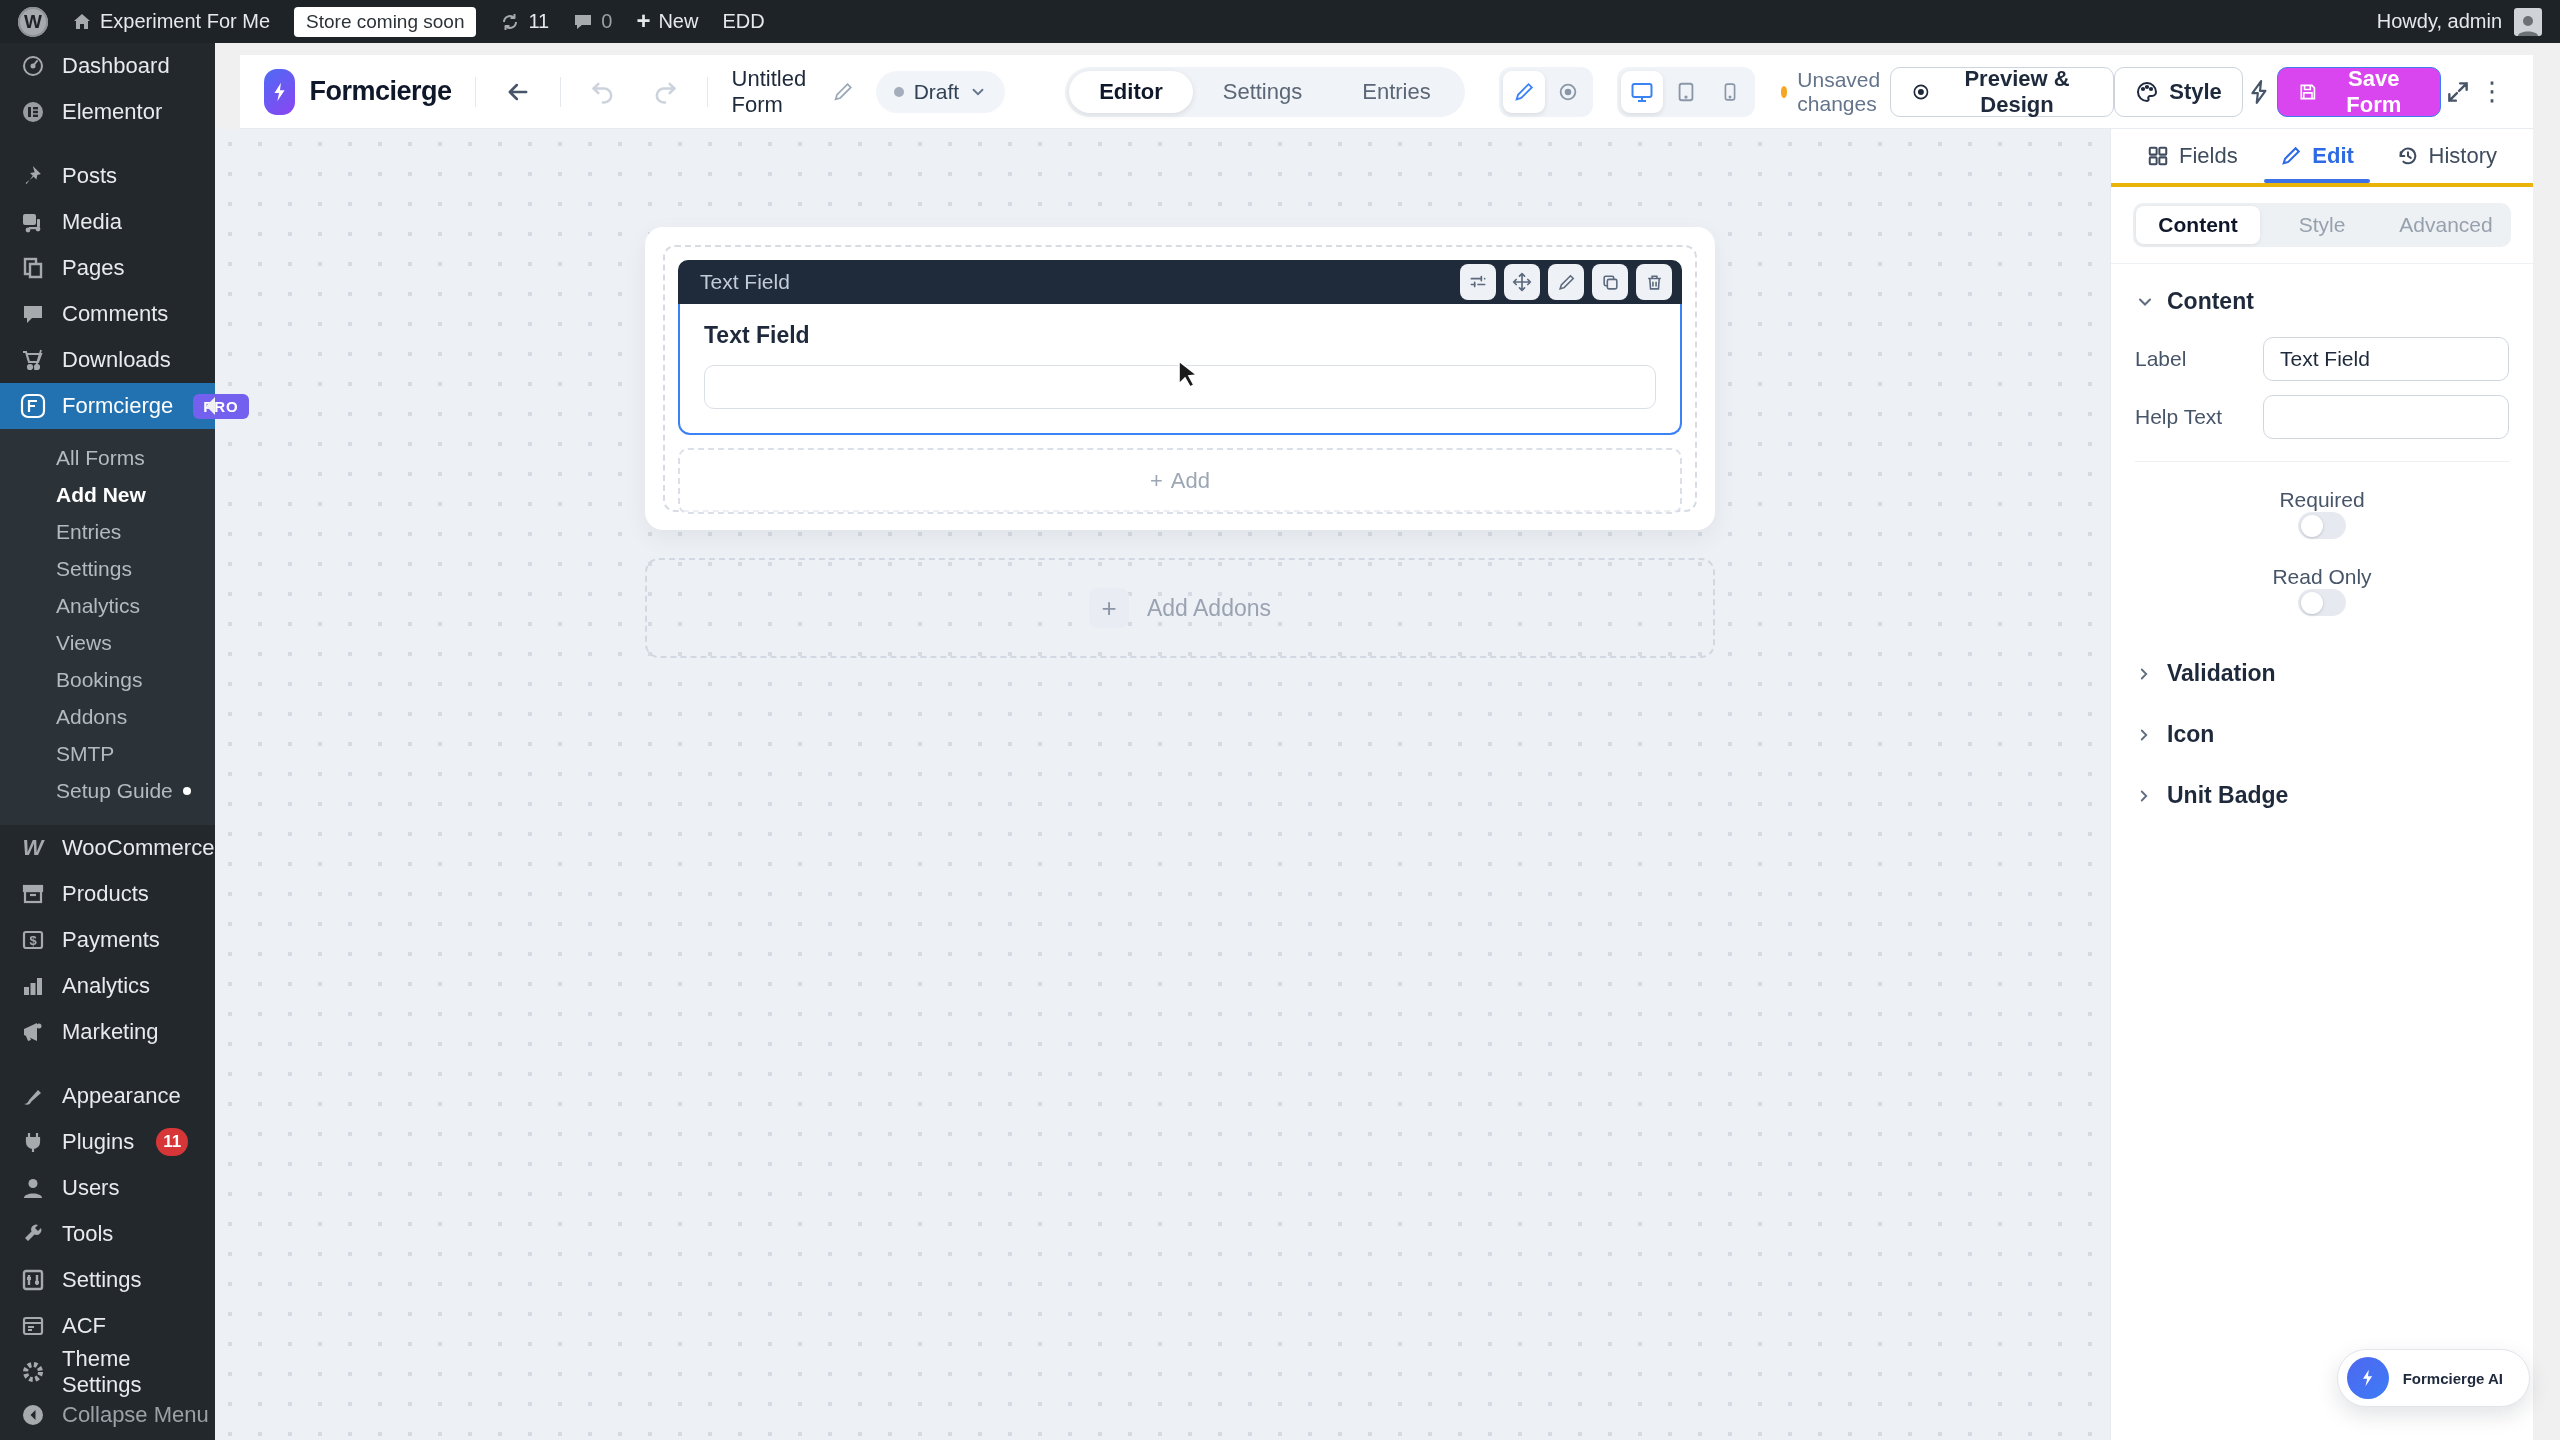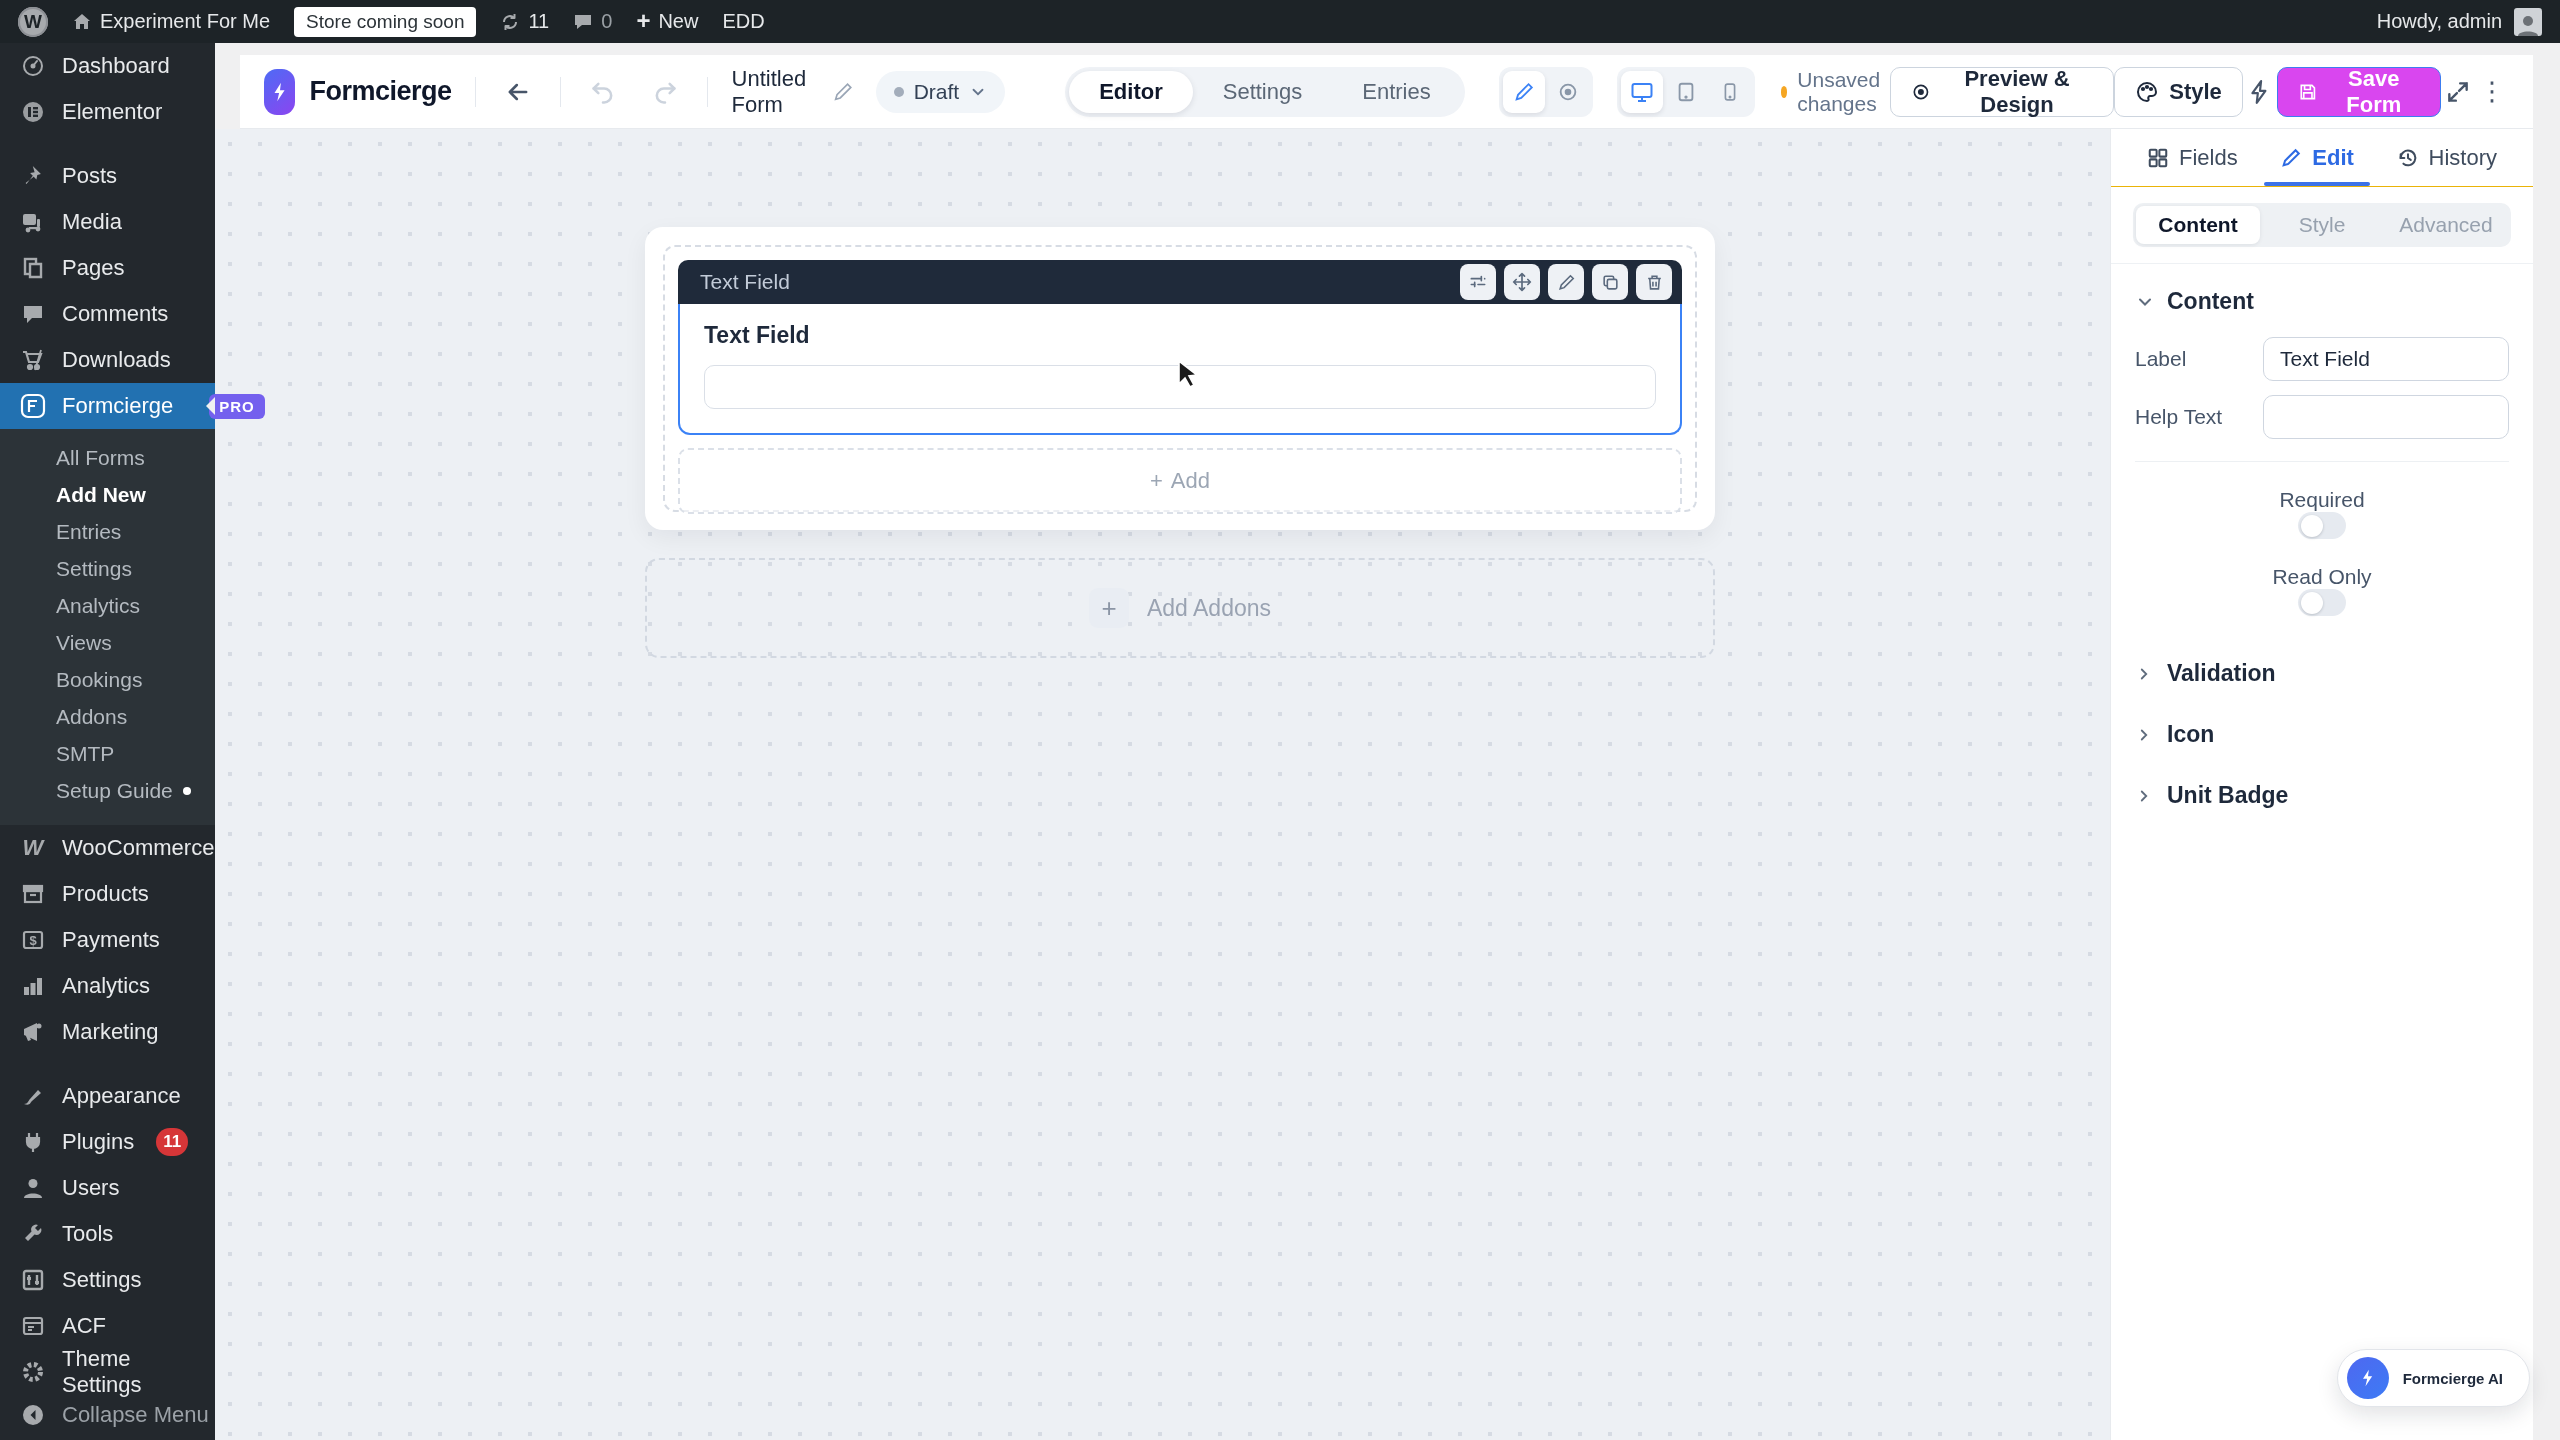--- a/index.html
+++ b/index.html
@@ -19,21 +19,21 @@
   .avatar { width:28px; height:28px; border-radius:3px; background:#cfd3d7; display:flex; align-items:flex-end; justify-content:center; overflow:hidden; }
 
   
   .sidebar { position:absolute; top:43px; left:0; width:215px; bottom:0; background:#23282d; color:#dcdfe2; z-index:40; }
   .s-item { height:46px; display:flex; align-items:center; gap:16px; padding:0 0 0 20px; font-size:22px; color:#e8eaec; position:relative; cursor:pointer; }
   .s-item .s-ic { width:26px; display:flex; justify-content:center; color:#a7aaad; flex:none; }
   .s-gap { height:18px; }
   .s-item.active { background:#2271b1; color:#ffffff; }
   .s-item.active .s-ic { color:#ffffff; }
   .s-item.active::after { content:""; position:absolute; right:0; top:50%; margin-top:-9px; border:9px solid transparent; border-right-color:#f0f0f1; }
-  .pro-badge { background:#7460ee; color:#fff; font-size:15px; font-weight:bold; letter-spacing:1px; padding:4px 10px; border-radius:6px; margin-left:20px; }
+  .pro-badge { background:#7460ee; color:#fff; font-size:15px; font-weight:bold; letter-spacing:1px; padding:4px 10px; border-radius:6px; margin-left:4px; }
   .plug-badge { background:#d63638; color:#fff; font-size:17px; font-weight:bold; min-width:28px; height:28px; border-radius:14px; display:flex; align-items:center; justify-content:center; padding:0 7px; margin-left:6px; }
   .submenu { background:#2c3338; padding:10px 0 16px 0; }
   .sub-item { height:37px; display:flex; align-items:center; padding-left:56px; font-size:21px; color:#b4bac0; cursor:pointer; }
   .sub-item.current { color:#ffffff; font-weight:bold; }
   .sub-dot { width:8px; height:8px; background:#fff; border-radius:50%; margin-left:10px; }
   .collapse-item { position:absolute; bottom:2px; left:0; right:0; }
 
   
   .workspace { position:absolute; top:43px; left:215px; right:0; bottom:0; background:#f0f0f1; }
 
@@ -79,21 +79,21 @@
   .fb-label { font-size:23px; font-weight:600; color:#1e293b; }
   .fb-input { margin-top:16px; height:44px; width:100%; border:1.5px solid #dadfe7; border-radius:10px; background:#fff; }
   .add-row { margin-top:13px; height:66px; border:2px dashed #dbe0e8; border-radius:10px; background:rgba(255,255,255,.55); display:flex; align-items:center; justify-content:center; gap:8px; color:#9ca6b4; font-size:22px; cursor:pointer; }
   .add-section { position:absolute; left:430px; top:429px; width:1070px; height:100px; border:2px dashed #d2d8e1; border-radius:14px; display:flex; align-items:center; justify-content:center; gap:18px; cursor:pointer; }
   .plus-box { width:40px; height:40px; border-radius:9px; background:#e9edf3; color:#8b95a5; font-size:26px; display:flex; align-items:center; justify-content:center; }
   .add-section-txt { font-size:23px; color:#9aa3b2; }
   .cursor { position:absolute; left:960px; top:230px; z-index:60; }
 
   
   .panel { position:absolute; top:86px; left:1895px; right:27px; bottom:0; background:#fff; border-left:1px solid #e7eaee; z-index:20; }
-  .p-tabs { height:58px; display:flex; align-items:stretch; justify-content:space-between; padding:0 36px; border-bottom:1px solid #eab308; }
+  .p-tabs { height:58px; display:flex; align-items:stretch; justify-content:space-between; padding:0 36px; border-bottom:4px solid #eab308; }
   .p-tab { display:flex; align-items:center; gap:10px; font-size:22px; color:#3f4c5e; font-weight:500; position:relative; cursor:pointer; }
   .p-tab.active { color:#2d6ae3; font-weight:600; }
   .p-tab.active::after { content:""; position:absolute; left:-16px; right:-16px; bottom:0; height:4px; border-radius:4px; background:#3b72e8; }
   .subtabs { margin:16px 22px 0; background:#eef1f4; border-radius:10px; padding:3px; display:flex; }
   .subtab { flex:1; height:38px; display:flex; align-items:center; justify-content:center; font-size:21px; color:#97a1ae; border-radius:8px; cursor:pointer; }
   .subtab.active { background:#fff; color:#0f172a; font-weight:600; box-shadow:0 1px 4px rgba(15,23,42,.08); }
   .p-divider { height:1px; background:#eef1f4; margin-top:16px; }
   .p-body { padding:0 24px; }
   .sect-head { margin-top:24px; display:flex; align-items:center; gap:12px; font-size:23px; font-weight:bold; color:#1e293b; cursor:pointer; }
   .sect-head .chev { color:#5f6c7d; display:flex; }

